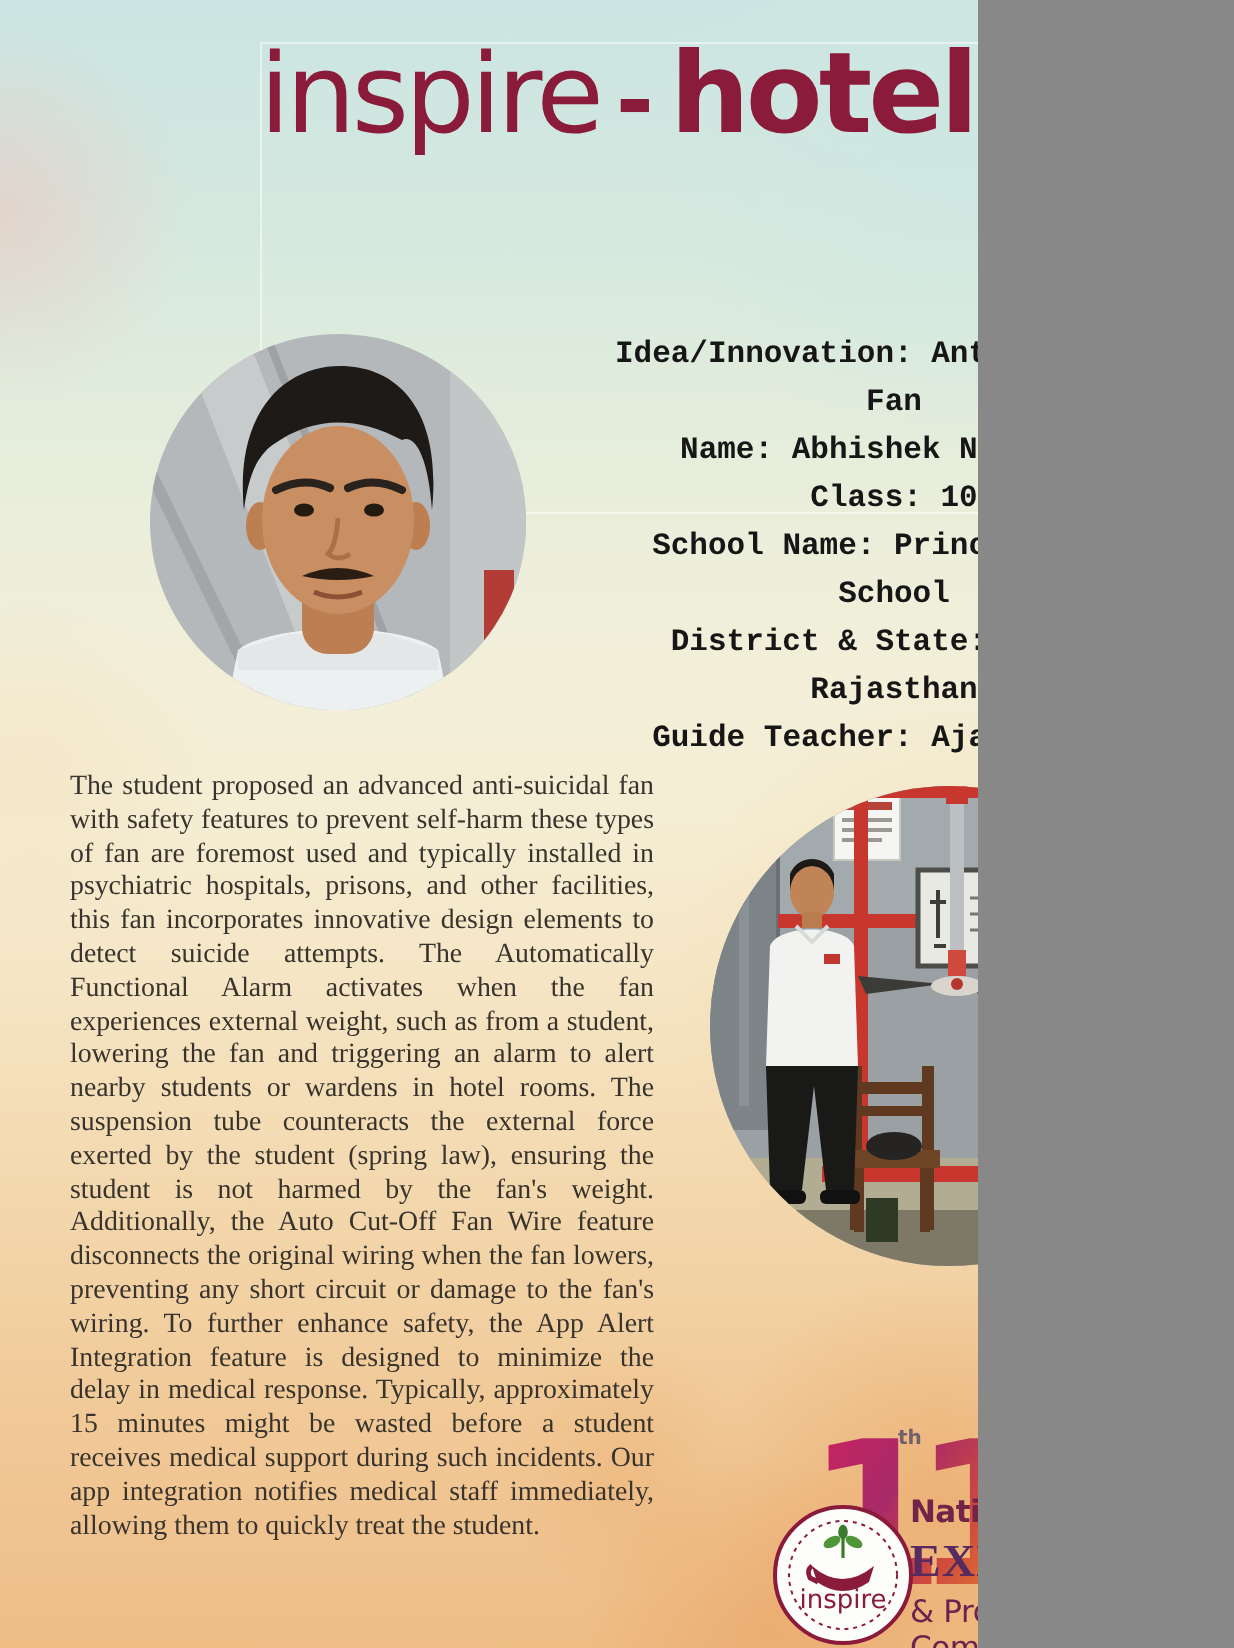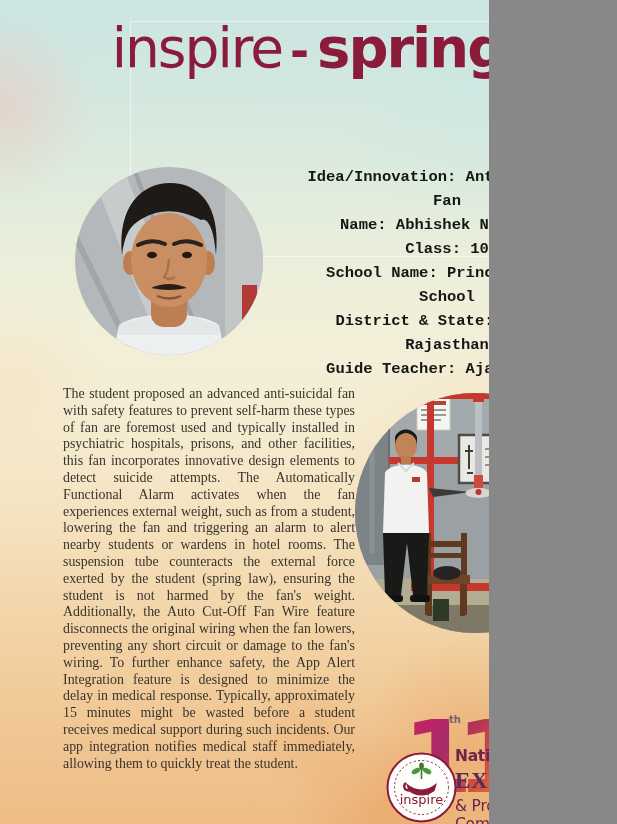--- a/index.html
+++ b/index.html
@@ -46,21 +46,21 @@
   
   .details{
     position:absolute;left:297px;top:165px;width:300px;
     font-family:Liberation Mono, monospace;font-weight:700;
     font-size:15.5px;color:#161616;line-height:24px;text-align:center;
   }
   
   .description{
     position:absolute;left:35px;top:386px;width:292px;
     font-family:"Liberation Serif",serif;font-size:13.9px;line-height:16.8px;
-    color:#38342d;text-align:justify;margin-left:28px;
+    color:#38342d;text-align:justify;
   }
   
   .edition{
     position:absolute;left:376px;top:706px;height:110px;
     font-family:"DejaVu Sans",sans-serif;font-weight:700;font-size:100px;line-height:1.04;
     letter-spacing:-16px;
     background:linear-gradient(125deg,#cb2360 5%,#a82a68 38%,#cf4b3d 66%,#e4822d 92%);
     -webkit-background-clip:text;background-clip:text;color:transparent;margin-left:27px;
   }
   .edition-suffix{
@@ -80,21 +80,21 @@
 </head>
 <body>
 
 <div class="page">
   <div class="bg-texture"></div>
   <div class="watermark-frame"></div>
 
   <div class="logo-line">
     <span class="logo-inspire">inspire</span>
     <span class="logo-dash">-</span>
-    <span class="logo-manak">spring</span>
+    <span class="logo-manak">hotel</span>
   </div>
 
   <div class="portrait">
     <svg width="188" height="188" viewBox="0 0 188 188">
       <defs>
           <clipPath id="pc">
             <circle cx="94" cy="94" r="94"></circle>
           </clipPath>
         </defs>
       <g clip-path="url(#pc)">

